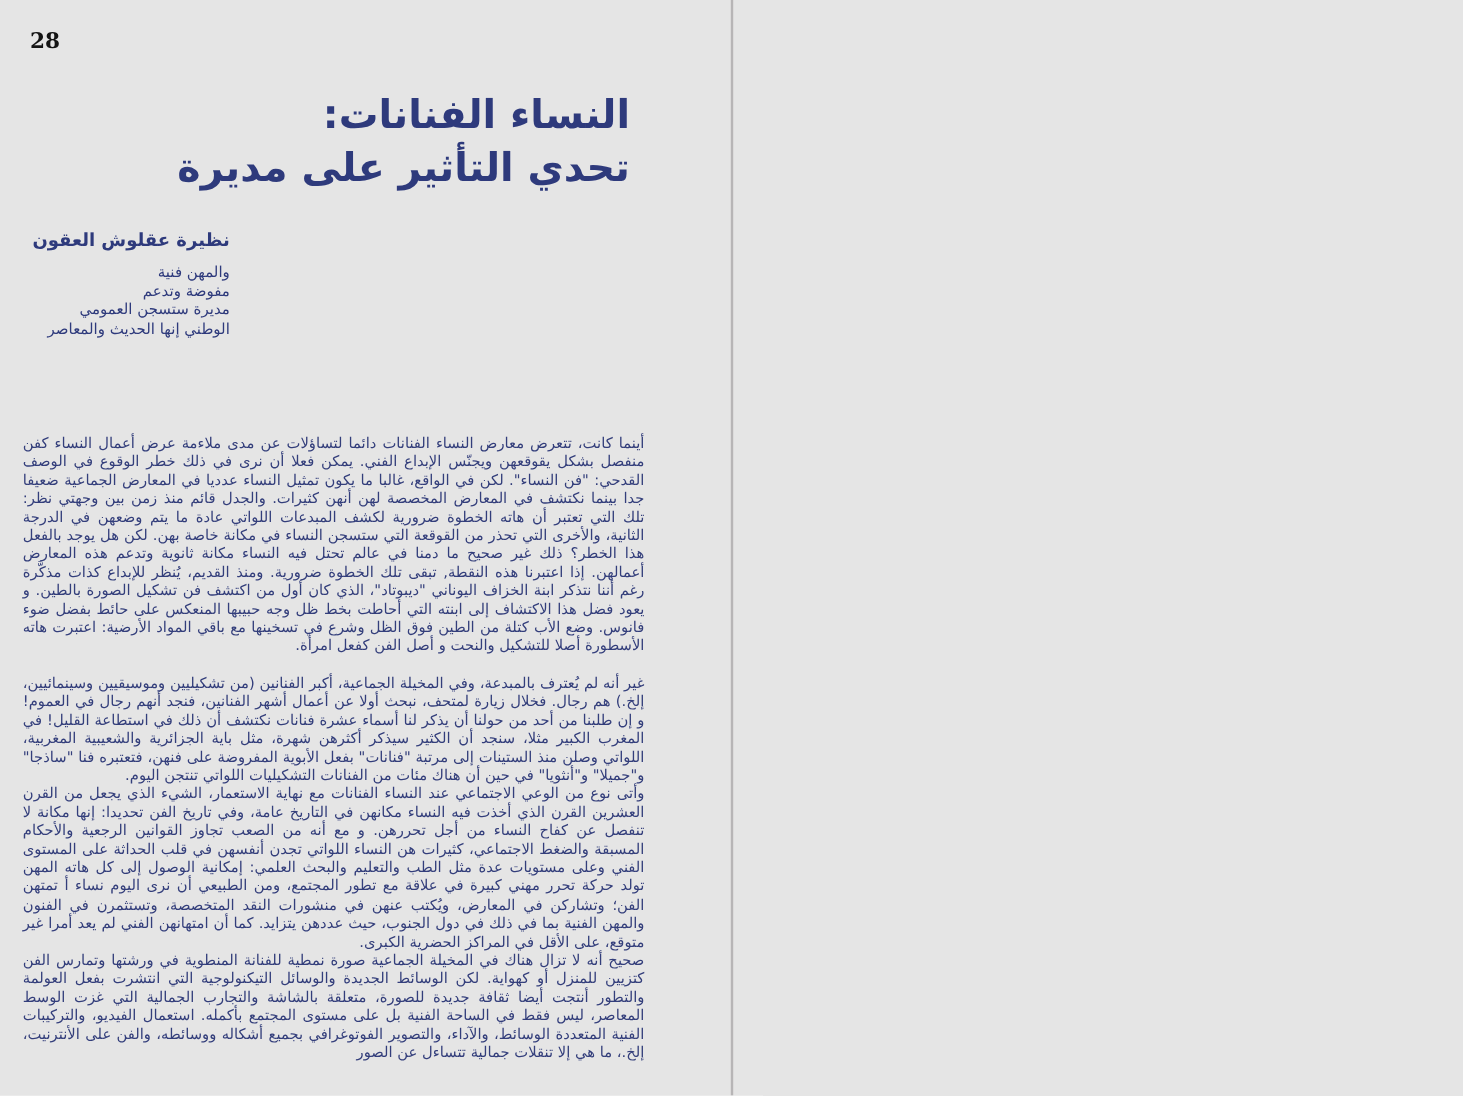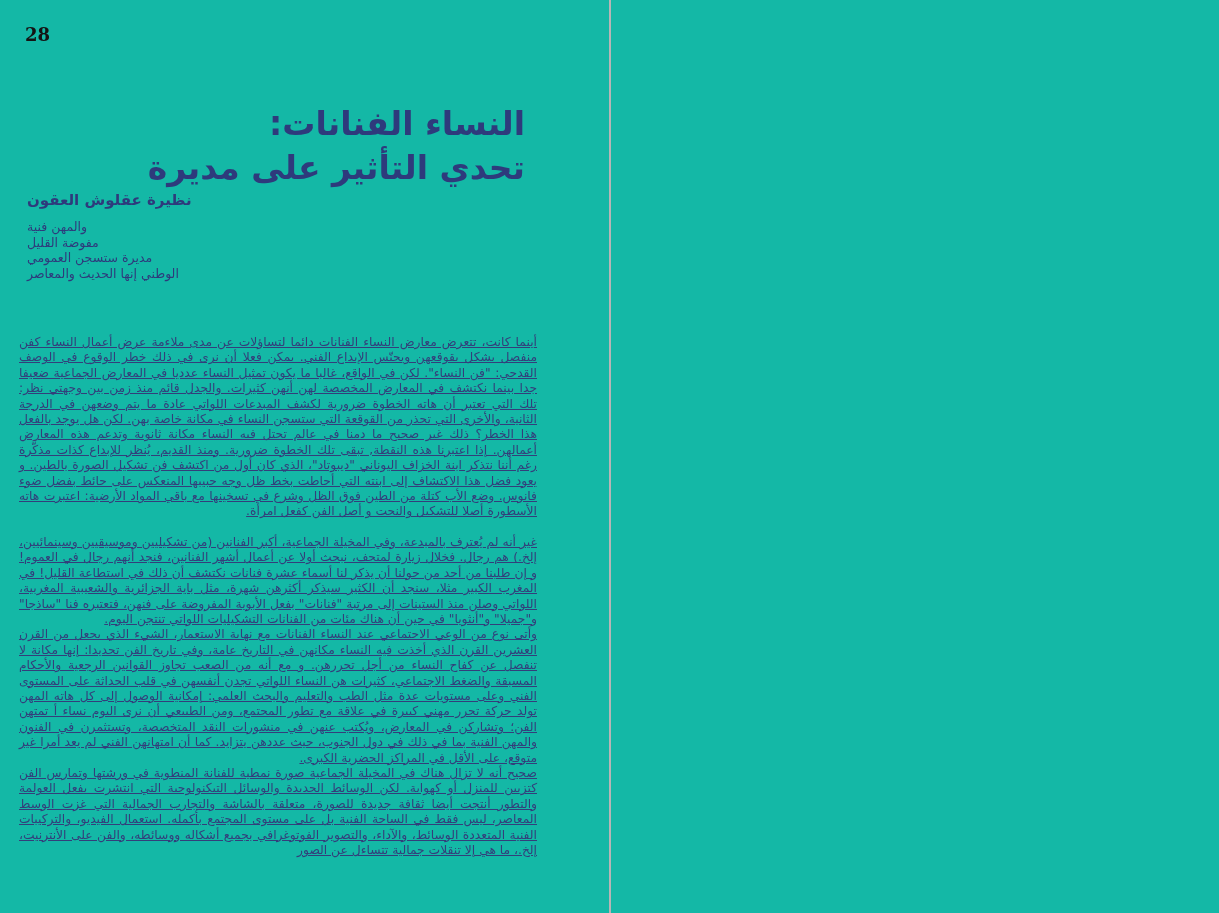--- a/index.html
+++ b/index.html
@@ -2,21 +2,21 @@
 <html lang="ar"><head>
 <meta charset="utf-8">
 <style>
   * { margin:0; padding:0; box-sizing:border-box; }
   html,body { width:1219px; height:913px; }
   body { font-family:"DejaVu Sans", sans-serif; }
 
   .canvas {
     position:relative;
     width:1219px; height:913px;
-    background:#14b8a6;
+    background:#e5e5e5;
     overflow:hidden;
   }
 
   .page-left {
     position:absolute; left:0; top:0;
     width:609px; height:913px;
   }
   .page-right {
     position:absolute; left:611px; top:0;
     width:608px; height:913px;
@@ -37,49 +37,47 @@
 
   .article-title {
     position:absolute; right:84px; top:74px;
     direction:rtl;
     text-align:right;
     font-weight:bold;
     font-size:33px;
     line-height:44px;
     color:#2e3a7c;
     white-space:nowrap;
-    margin-top:28px;
   }
 
   .author-block {
     position:absolute; left:27px; top:190px;
     direction:rtl;
-    text-align:left;
+    text-align:right;
     color:#2e3a7c;
   }
   .author-name {
     font-weight:bold;
     font-size:15px;
     line-height:20px;
     margin-bottom:9px;
   }
   .author-role {
     font-size:12.5px;
     line-height:15.5px;
   }
 
   .body-text {
-    position:absolute; left:19px; top:335px;
+    position:absolute; left:19px; top:362px;
     width:518px;
     direction:rtl;
     text-align:justify;
     font-size:12.3px;
     line-height:15.4px;
     color:#333e7b;
-    text-decoration:underline;
   }
   .body-text p { margin:0; }
   .body-text p.para-gap { margin-bottom:15px; }
 </style>
 </head>
 <body>
 
 <div class="canvas">
 
   <div class="page-left">
@@ -87,21 +85,21 @@
     <div class="page-number">28</div>
 
     <div class="article-title">
       <div>النساء الفنانات:</div>
       <div>تحدي التأثير على مديرة</div>
     </div>
 
     <div class="author-block">
       <div class="author-name">نظيرة عقلوش العقون</div>
       <div class="author-role">والمهن فنية</div>
-      <div class="author-role">مفوضة القليل</div>
+      <div class="author-role">مفوضة وتدعم</div>
       <div class="author-role">مديرة ستسجن العمومي</div>
       <div class="author-role">الوطني إنها الحديث والمعاصر</div>
     </div>
 
     <div class="body-text">
       <p class="para-gap">أينما كانت، تتعرض معارض النساء الفنانات دائما لتساؤلات عن مدى ملاءمة عرض أعمال النساء كفن منفصل بشكل يقوقعهن ويجنّس الإبداع الفني. يمكن فعلا أن نرى في ذلك خطر الوقوع في الوصف القدحي: "فن النساء". لكن في الواقع، غالبا ما يكون تمثيل النساء عدديا في المعارض الجماعية ضعيفا جدا بينما نكتشف في المعارض المخصصة لهن أنهن كثيرات. والجدل قائم منذ زمن بين وجهتي نظر: تلك التي تعتبر أن هاته الخطوة ضرورية لكشف المبدعات اللواتي عادة ما يتم وضعهن في الدرجة الثانية، والأخرى التي تحذر من القوقعة التي ستسجن النساء في مكانة خاصة بهن. لكن هل يوجد بالفعل هذا الخطر؟ ذلك غير صحيح ما دمنا في عالم تحتل فيه النساء مكانة ثانوية وتدعم هذه المعارض أعمالهن. إذا اعتبرنا هذه النقطة, تبقى تلك الخطوة ضرورية. ومنذ القديم، يُنظر للإبداع كذات مذكَّرة رغم أننا نتذكر ابنة الخزاف اليوناني "ديبوتاد"، الذي كان أول من اكتشف فن تشكيل الصورة بالطين. و يعود فضل هذا الاكتشاف إلى ابنته التي أحاطت بخط ظل وجه حبيبها المنعكس على حائط بفضل ضوء فانوس. وضع الأب كتلة من الطين فوق الظل وشرع في تسخينها مع باقي المواد الأرضية: اعتبرت هاته الأسطورة أصلا للتشكيل والنحت و أصل الفن كفعل امرأة.</p>
       <p>غير أنه لم يُعترف بالمبدعة، وفي المخيلة الجماعية، أكبر الفنانين (من تشكيليين وموسيقيين وسينمائيين، إلخ.) هم رجال. فخلال زيارة لمتحف، نبحث أولا عن أعمال أشهر الفنانين، فنجد أنهم رجال في العموم! و إن طلبنا من أحد من حولنا أن يذكر لنا أسماء عشرة فنانات نكتشف أن ذلك في استطاعة القليل! في المغرب الكبير مثلا، سنجد أن الكثير سيذكر أكثرهن شهرة، مثل باية الجزائرية والشعيبية المغربية، اللواتي وصلن منذ الستينات إلى مرتبة "فنانات" بفعل الأبوية المفروضة على فنهن، فتعتبره فنا "ساذجا" و"جميلا" و"أنثويا" في حين أن هناك مئات من الفنانات التشكيليات اللواتي تنتجن اليوم.</p>
       <p>وأتى نوع من الوعي الاجتماعي عند النساء الفنانات مع نهاية الاستعمار، الشيء الذي يجعل من القرن العشرين القرن الذي أخذت فيه النساء مكانهن في التاريخ عامة، وفي تاريخ الفن تحديدا: إنها مكانة لا تنفصل عن كفاح النساء من أجل تحررهن. و مع أنه من الصعب تجاوز القوانين الرجعية والأحكام المسبقة والضغط الاجتماعي، كثيرات هن النساء اللواتي تجدن أنفسهن في قلب الحداثة على المستوى الفني وعلى مستويات عدة مثل الطب والتعليم والبحث العلمي: إمكانية الوصول إلى كل هاته المهن تولد حركة تحرر مهني كبيرة في علاقة مع تطور المجتمع، ومن الطبيعي أن نرى اليوم نساء أ تمتهن الفن؛ وتشاركن في المعارض، ويُكتب عنهن في منشورات النقد المتخصصة، وتستثمرن في الفنون والمهن الفنية بما في ذلك في دول الجنوب، حيث عددهن يتزايد. كما أن امتهانهن الفني لم يعد أمرا غير متوقع، على الأقل في المراكز الحضرية الكبرى.</p>
       <p>صحيح أنه لا تزال هناك في المخيلة الجماعية صورة نمطية للفنانة المنطوية في ورشتها وتمارس الفن كتزيين للمنزل أو كهواية. لكن الوسائط الجديدة والوسائل التيكنولوجية التي انتشرت بفعل العولمة والتطور أنتجت أيضا ثقافة جديدة للصورة، متعلقة بالشاشة والتجارب الجمالية التي غزت الوسط المعاصر، ليس فقط في الساحة الفنية بل على مستوى المجتمع بأكمله. استعمال الفيديو، والتركيبات الفنية المتعددة الوسائط، والآداء، والتصوير الفوتوغرافي بجميع أشكاله ووسائطه، والفن على الأنترنيت، إلخ.، ما هي إلا تنقلات جمالية تتساءل عن الصور</p>
     </div>

